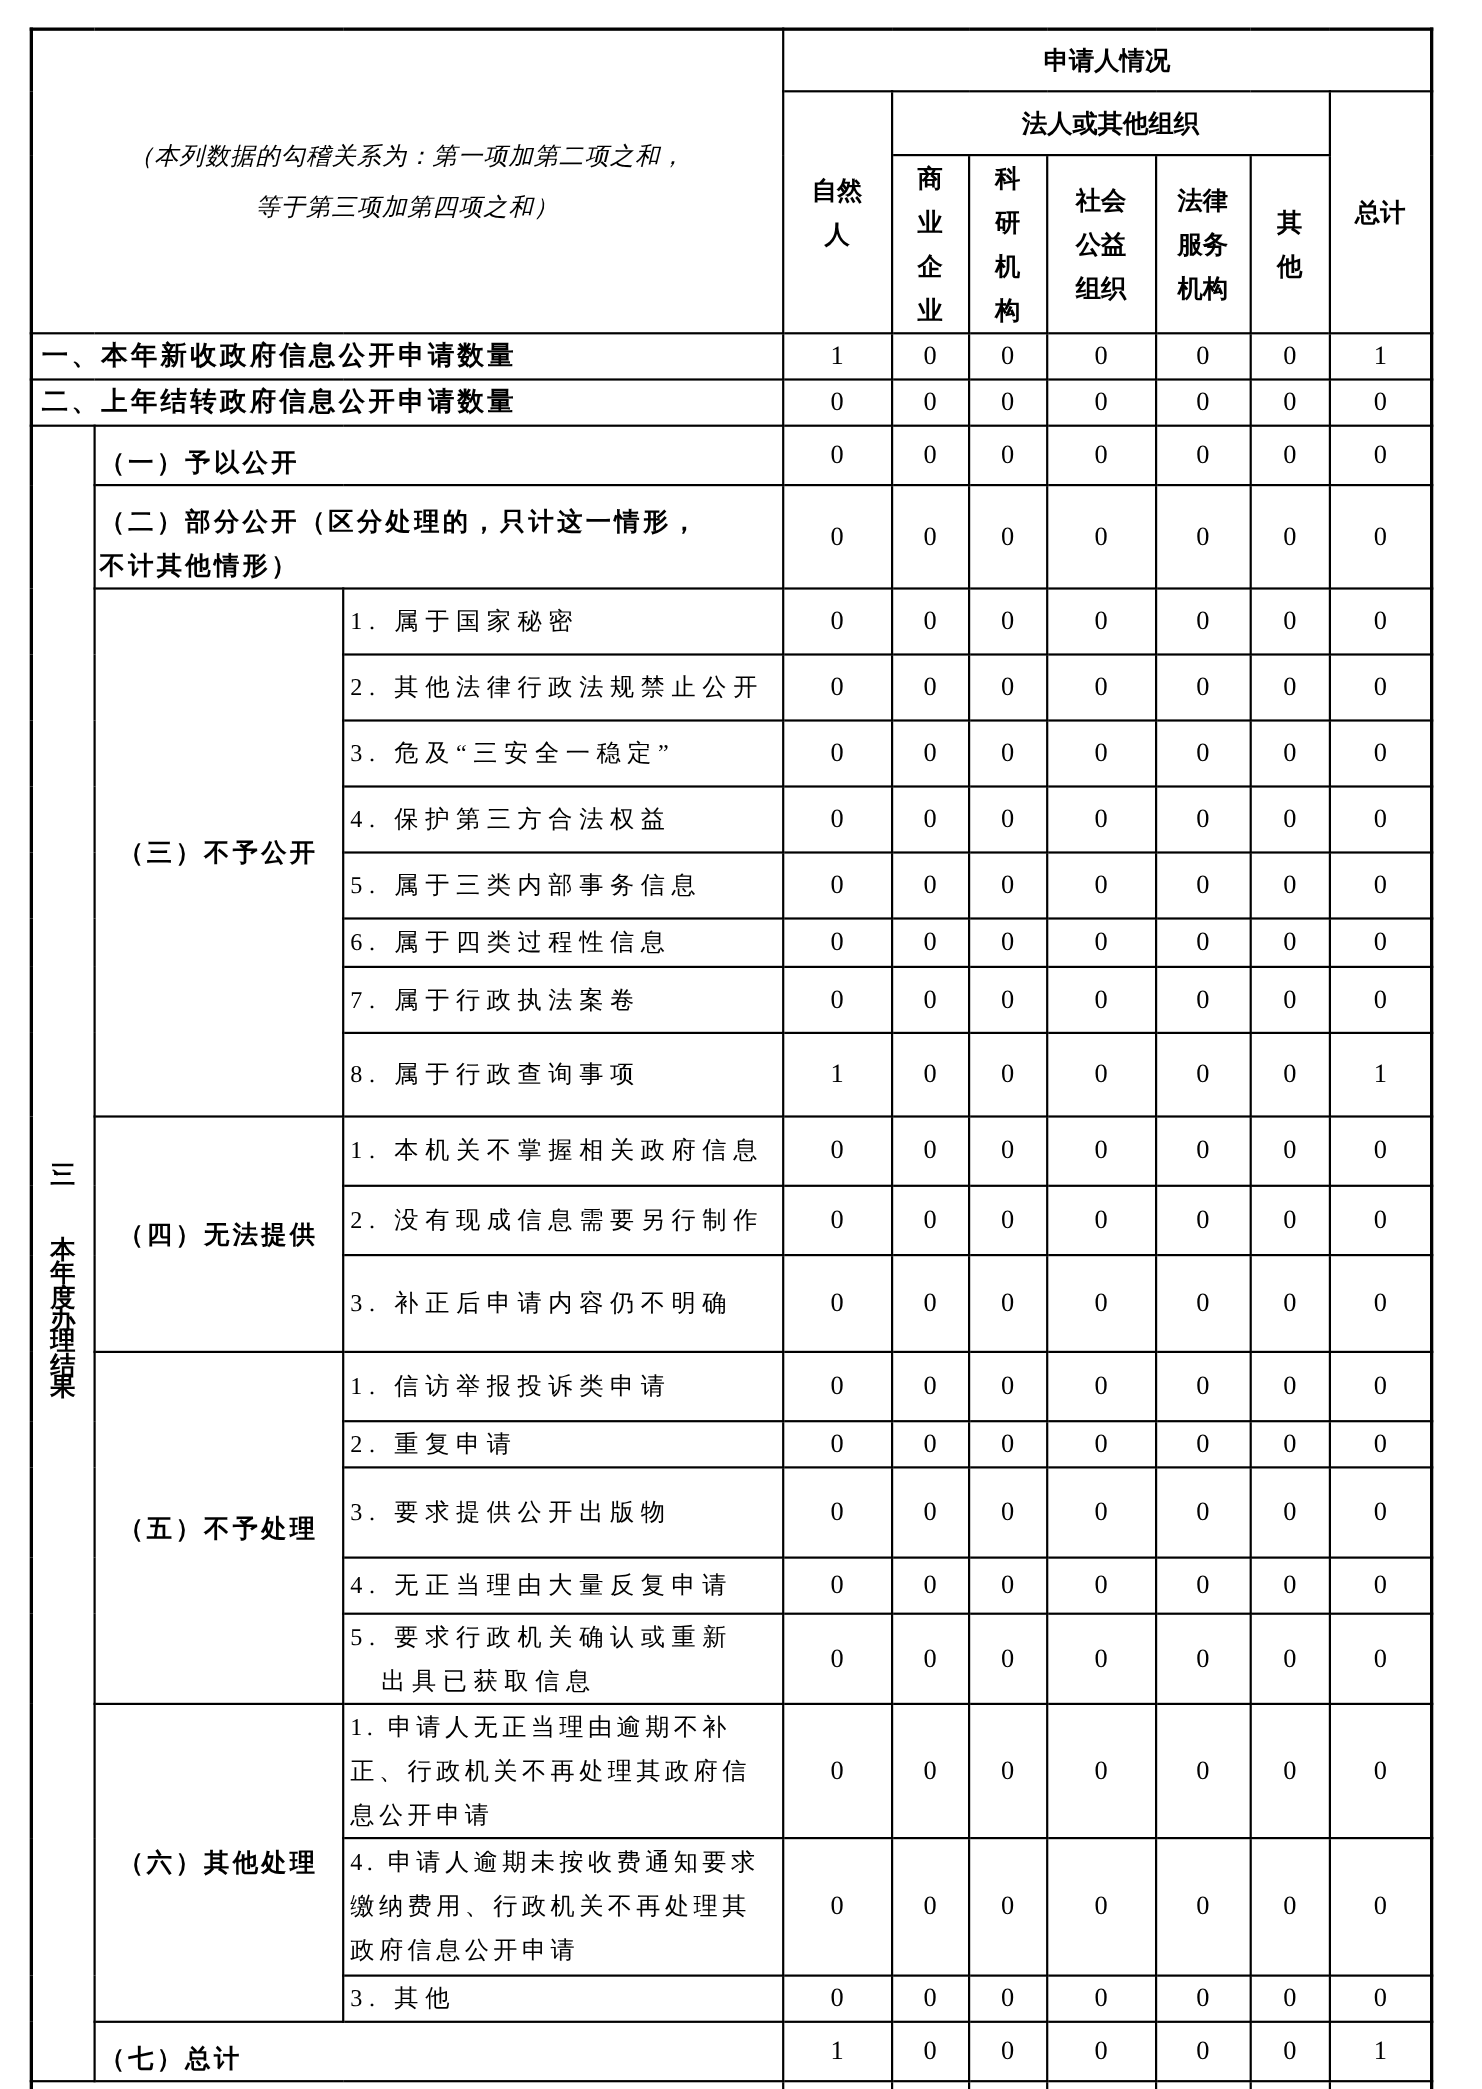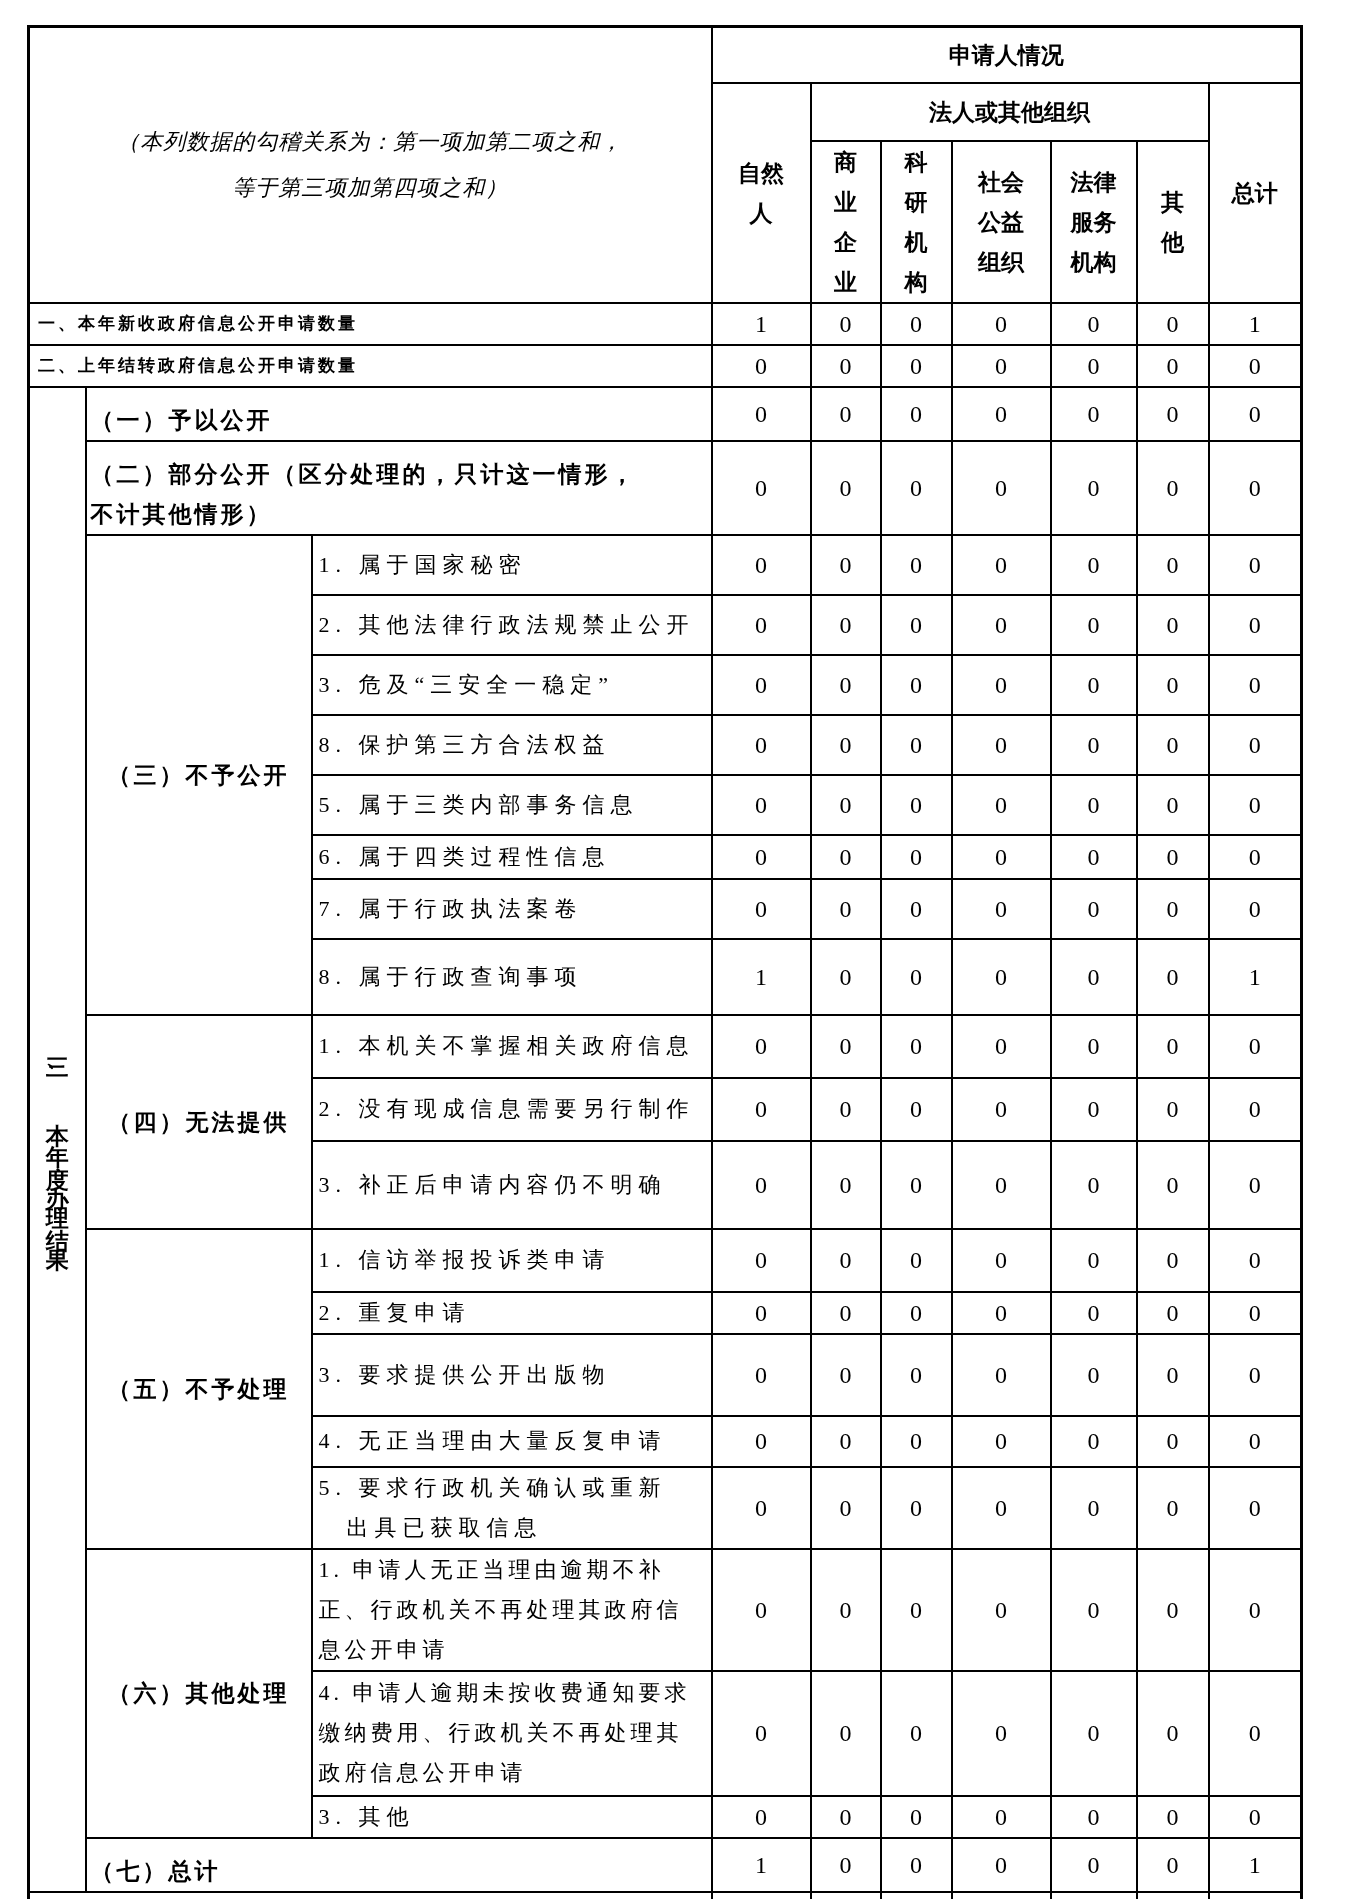--- a/index.html
+++ b/index.html
@@ -23,21 +23,21 @@
     font-family:"Liberation Sans","DejaVu Sans",sans-serif;padding:0 2px;
   }
   
   td.note-cell{
     text-align:center;font-size:22px;line-height:46px;
     font-family:"Liberation Serif","DejaVu Serif",serif;
     font-style:italic;letter-spacing:1px;padding:0 6px;
   }
   
   td.rowlabel{
-    text-align:left;font-weight:bold;font-size:17px;letter-spacing:3px;
+    text-align:left;font-weight:bold;font-size:24px;letter-spacing:3px;
     padding:0 4px 0 8px;line-height:40px;
   }
   
   td.sublabel{
     text-align:left;font-weight:bold;font-size:23px;letter-spacing:3px;
     padding:12px 4px 0 4px;line-height:40px;
   }
   
   td.catlabel{
     text-align:center;font-weight:bold;font-size:23px;letter-spacing:3px;
@@ -184,21 +184,21 @@
         <td class="item">3. 危及“三安全一稳定”</td>
       <td class="num">0</td>
           <td class="num">0</td>
           <td class="num">0</td>
           <td class="num">0</td>
           <td class="num">0</td>
           <td class="num">0</td>
           <td class="num">0</td>
         </tr>
       <tr style="height:60px">
-        <td class="item">8. 保护第三方合法权益</td>
+        <td class="item">4. 保护第三方合法权益</td>
       <td class="num">0</td>
           <td class="num">0</td>
           <td class="num">0</td>
           <td class="num">0</td>
           <td class="num">0</td>
           <td class="num">0</td>
           <td class="num">0</td>
         </tr>
       <tr style="height:60px">
         <td class="item">5. 属于三类内部事务信息</td>

